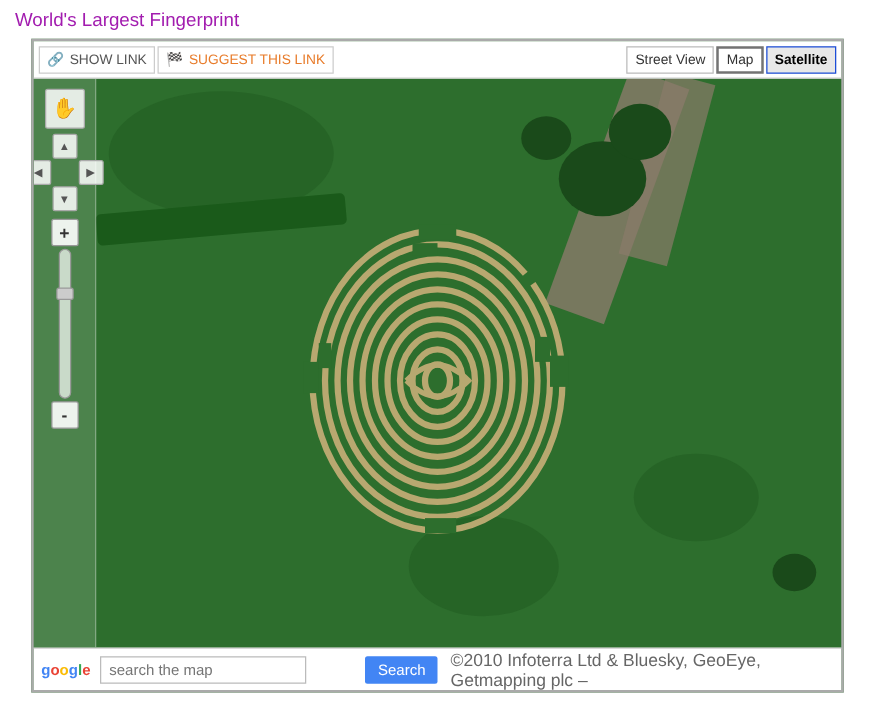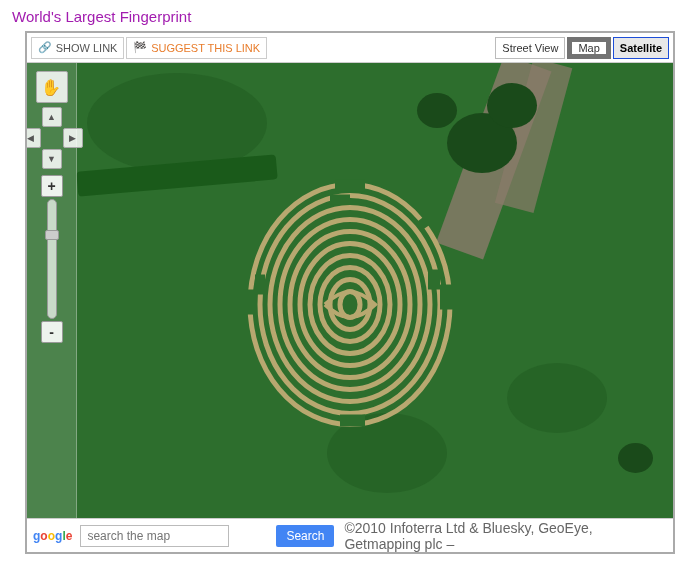--- a/index.html
+++ b/index.html
@@ -65,21 +65,21 @@
 
     .toolbar-btn.street-view {
       background: #fff;
       margin-left: 8px;
       border: 1px solid #bbb;
       color: #333;
     }
 
     .toolbar-btn.map-btn {
       background: #fff;
-      border: 5px solid #737373;
+      border: 2px solid #737373;
       color: #333;
     }
 
     .toolbar-btn.satellite-btn {
       background: #e8e8e8;
       border: 1px solid #1d4ed8;
       font-weight: bold;
       color: #000;
     }
 
@@ -268,21 +268,21 @@
     .google-logo .g-red { color: #ea4335; }
     .google-logo .g-yellow { color: #fbbc05; }
     .google-logo .g-green { color: #34a853; }
     .google-logo .g-blue2 { color: #4285f4; }
     .google-logo .g-red2 { color: #ea4335; }
 
     .search-input {
       border: 1px solid #bbb;
       padding: 3px 6px;
       font-size: 12px;
-      width: 149px;
+      width: 165px;
       height: 22px;
       outline: none;
       color: #555;
     }
 
     .search-btn {
       background: #4285f4;
       color: #fff;
       border: none;
       padding: 3px 10px;

